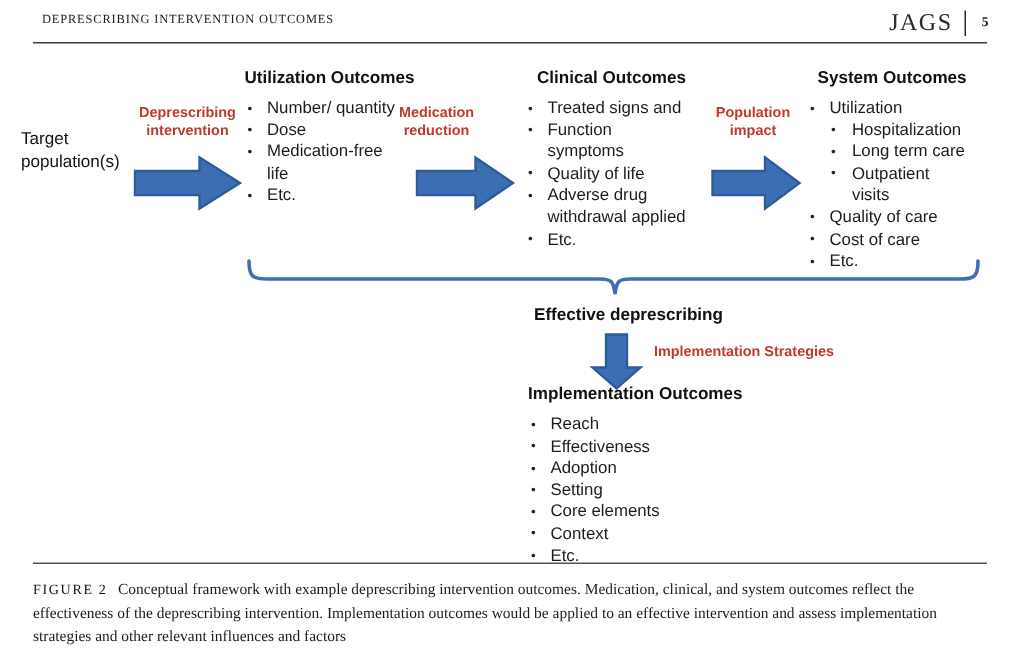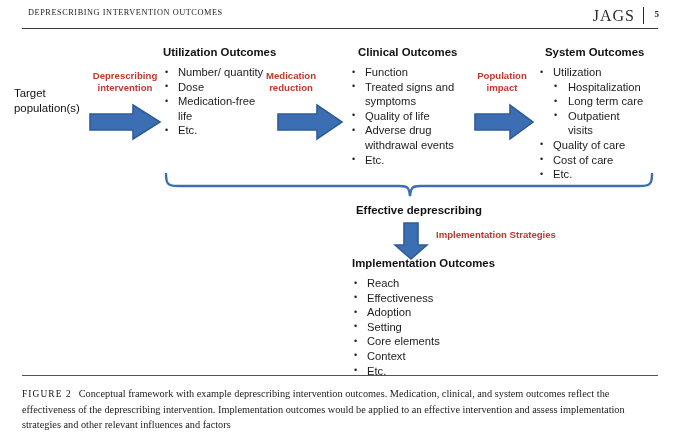--- a/index.html
+++ b/index.html
@@ -132,26 +132,26 @@
       <span>Medication</span><br>
       <span>reduction</span>
     </div>
     <svg class="arrow" style="left:276px;top:71px;" width="68" height="38" viewBox="0 0 68 38">
       <polygon points="2,11 41,11 41,2 66,19 41,36 41,27 2,27" fill="#3C6EB4" stroke="#2E5C96" stroke-width="1.6" stroke-linejoin="miter"></polygon>
     </svg>
 
     <div class="block-title" style="left:358px;top:14px;">Clinical Outcomes</div>
     <div style="position:absolute;left:350px;top:30px;width:118px;">
       <ul class="blist">
+        <li>Treated signs and</li>
         <li>Function</li>
-        <li>Treated signs and</li>
         <li class="cont">symptoms</li>
         <li>Quality of life</li>
         <li>Adverse drug</li>
-        <li class="cont">withdrawal events</li>
+        <li class="cont">withdrawal applied</li>
         <li>Etc.</li>
       </ul>
     </div>
 
     <div class="redlbl" style="left:466px;top:38px;width:72px;">
       <span>Population</span><br>
       <span>impact</span>
     </div>
     <svg class="arrow" style="left:473px;top:71px;" width="62" height="38" viewBox="0 0 62 38">
       <polygon points="2,11 37,11 37,2 60,19 37,36 37,27 2,27" fill="#3C6EB4" stroke="#2E5C96" stroke-width="1.6" stroke-linejoin="miter"></polygon>

